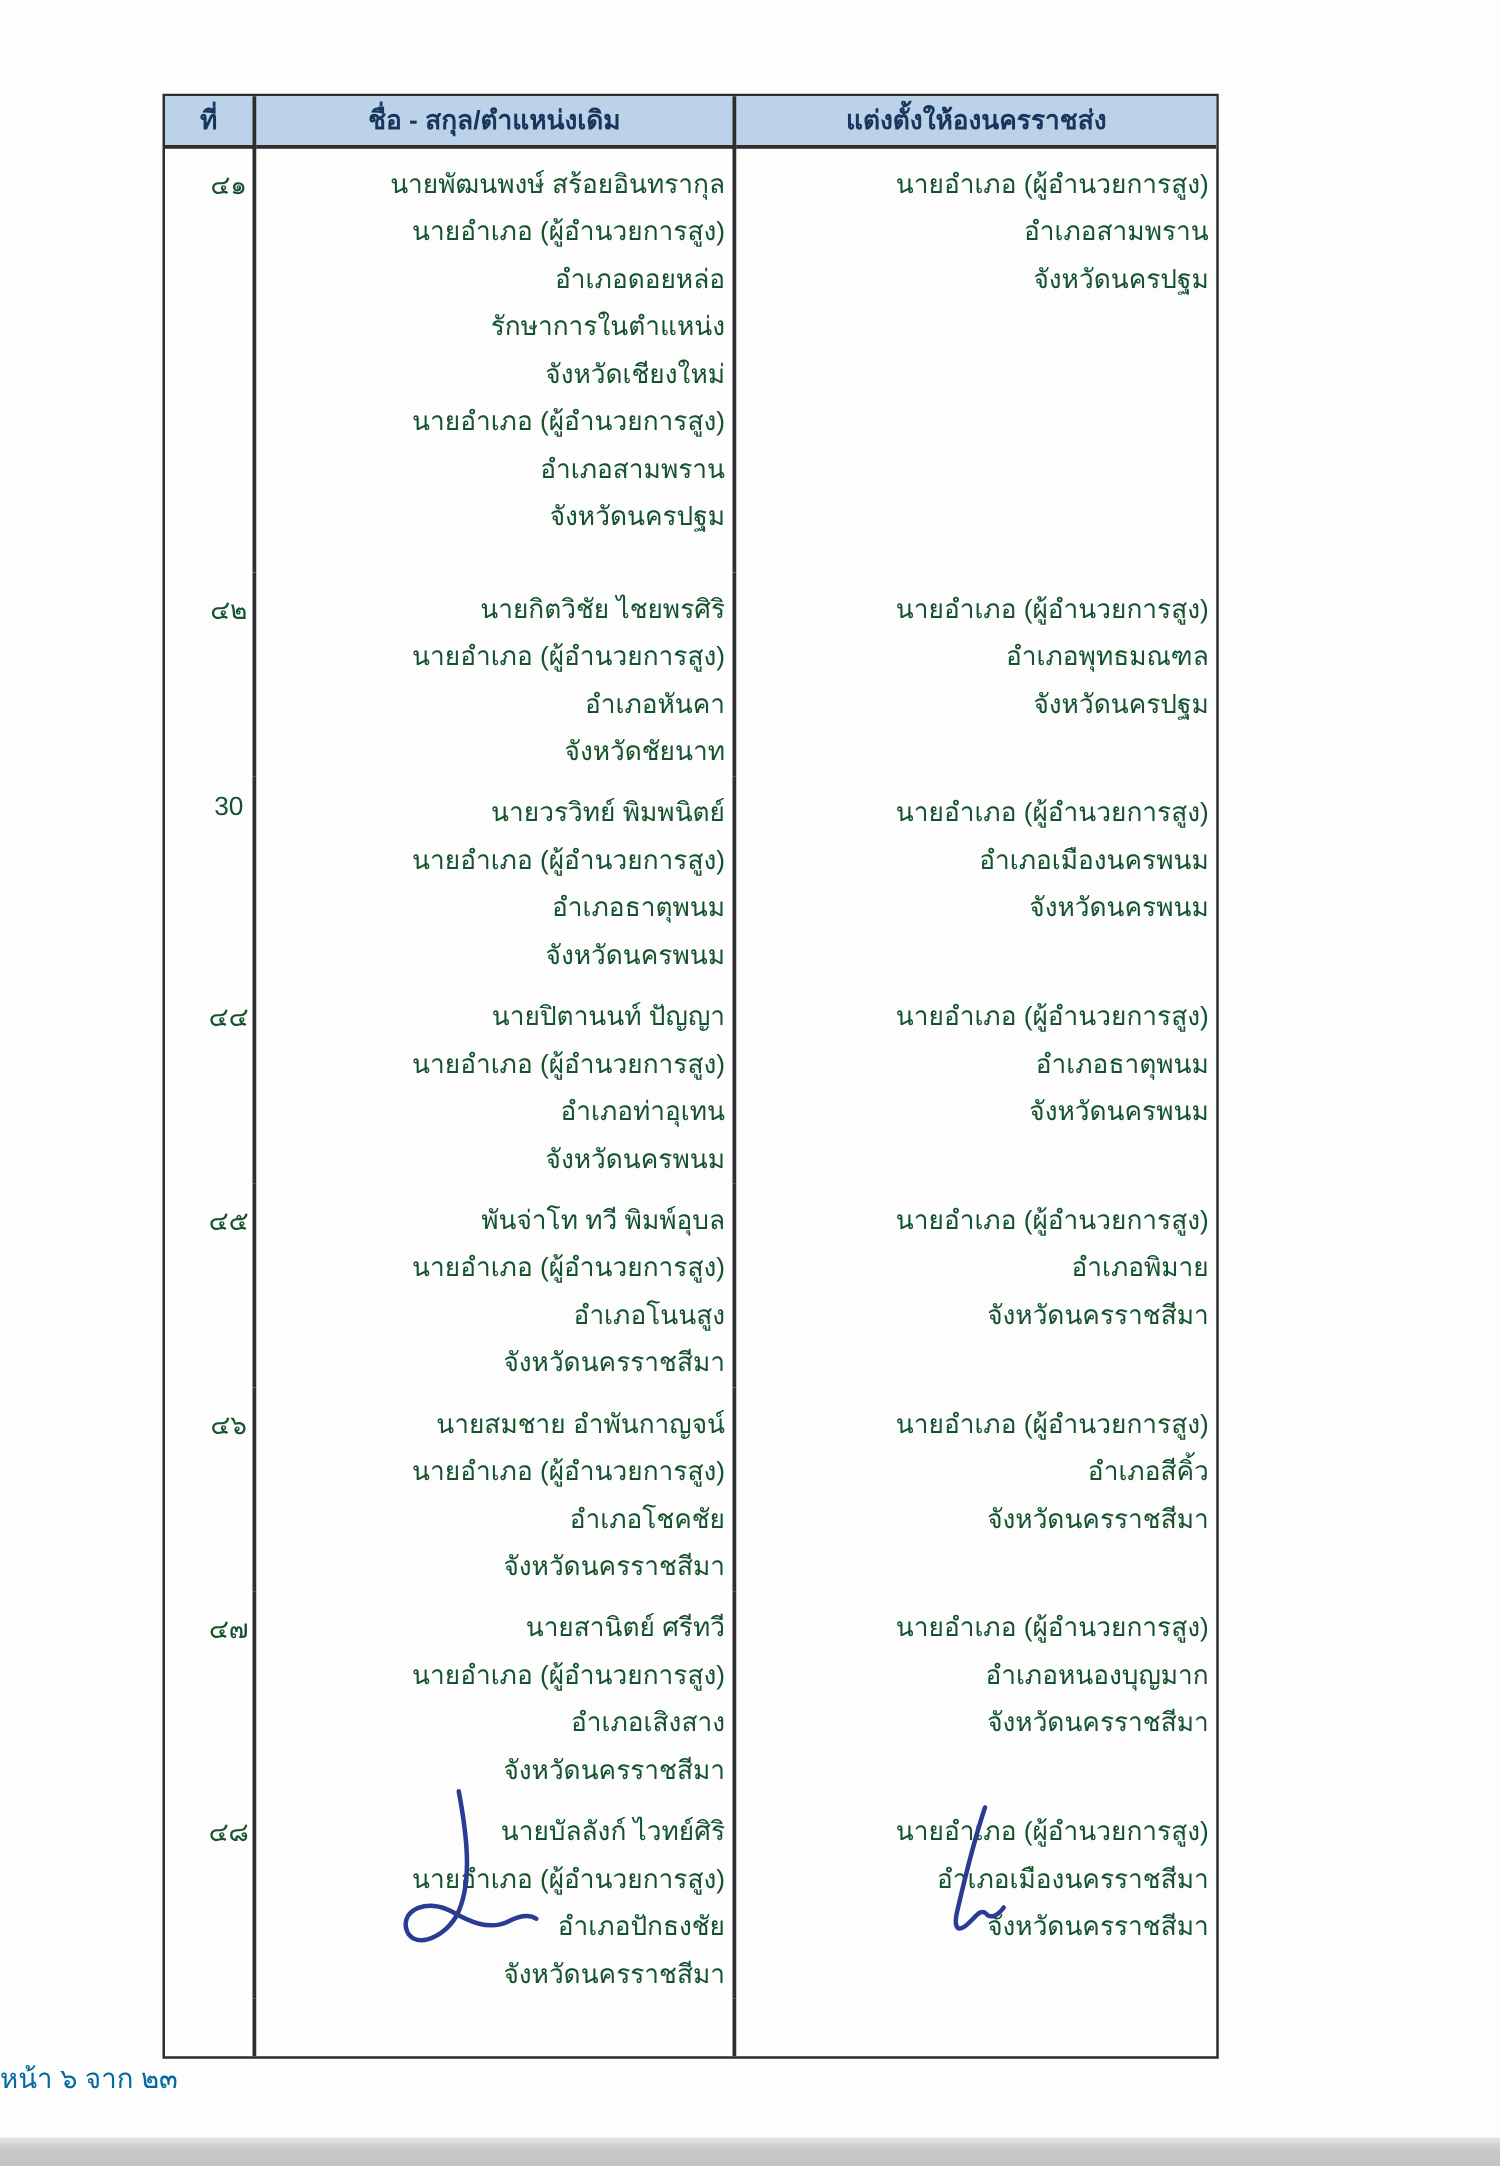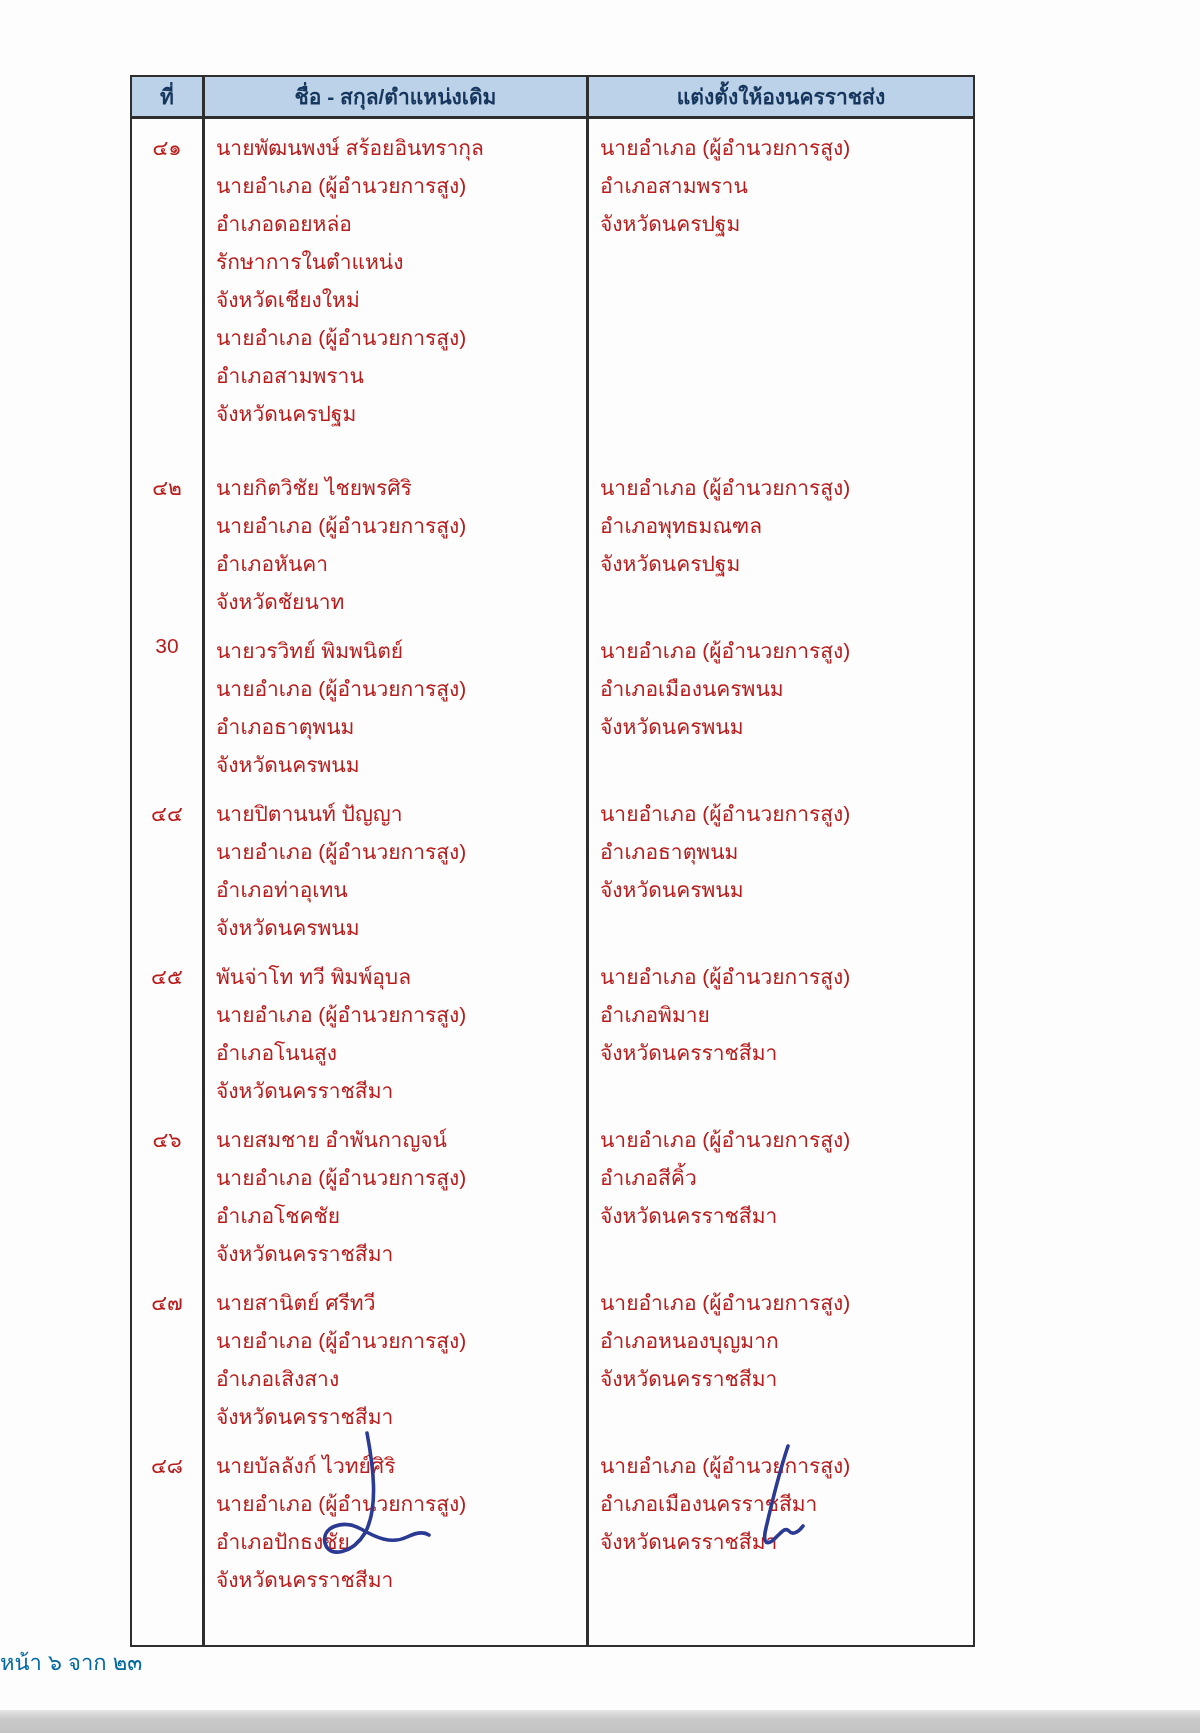--- a/index.html
+++ b/index.html
@@ -45,34 +45,36 @@
     border-bottom: 3px solid #2e2e2e;
     box-sizing: border-box;
     white-space: nowrap;
     overflow: visible;
   }
   .th-no, .th-from { border-right: 3px solid #2e2e2e; }
   .tr { min-height: 161px; }
   .tr.tall { min-height: 340px; }
   .td {
     box-sizing: border-box;
-    color: #b91c1c;
+    color: #14532d;
+    margin-left: 32px;
   }
   .td-no {
     text-align: center;
     padding-top: 13px;
     font-size: 21px;
     border-right: 3px solid #2e2e2e;
   }
   .td-from {
     border-right: 3px solid #2e2e2e;
   }
   .td-from, .td-to {
     padding: 11px 6px 0 11px;
     font-size: 21px;
+    text-align: right;
   }
   .td .line {
     line-height: 38px;
     white-space: nowrap;
   }
   .tfill { height: 46px; }
   .fill-c1, .fill-c2 { border-right: 3px solid #2e2e2e; }
   .footer {
     position: absolute;
     left: 0;

